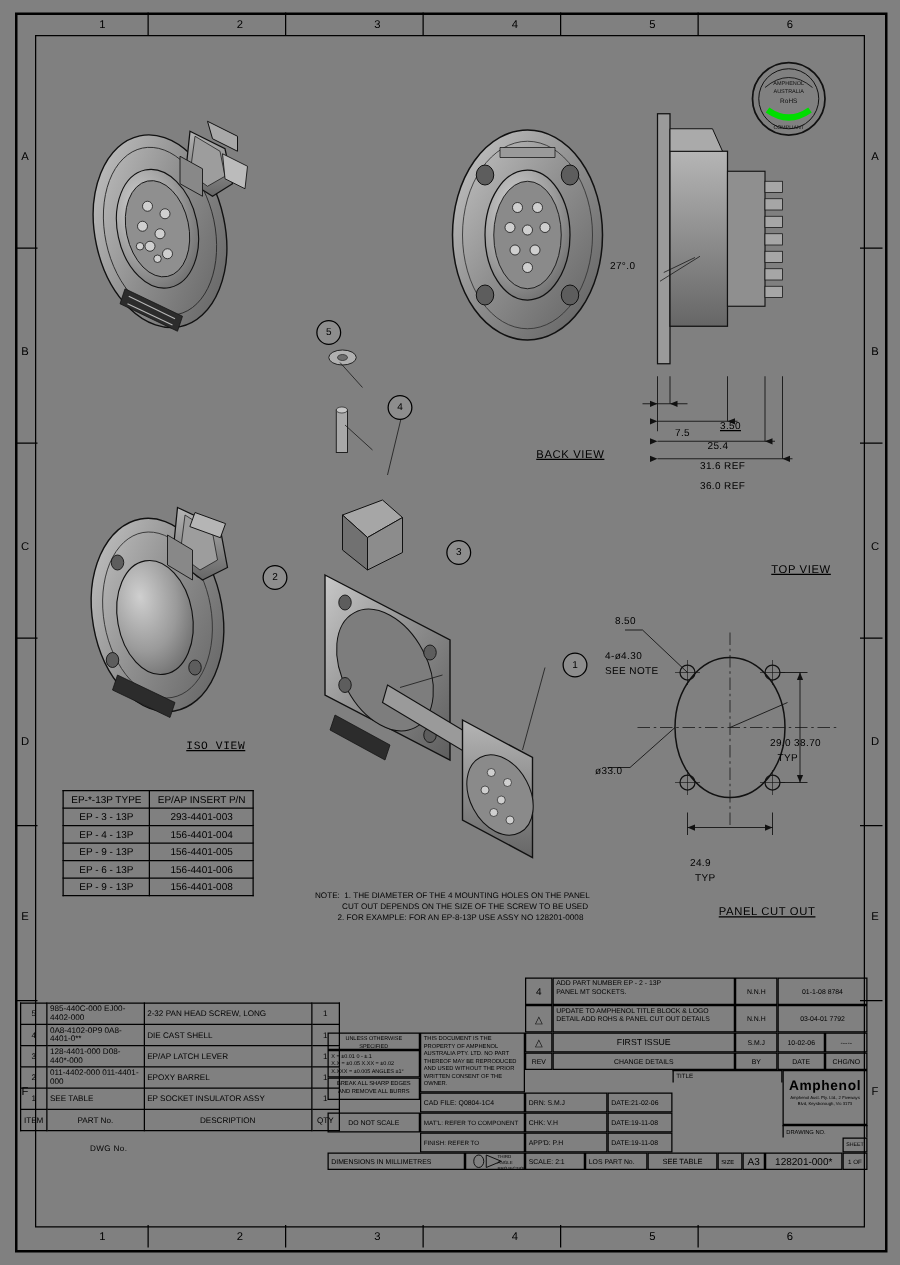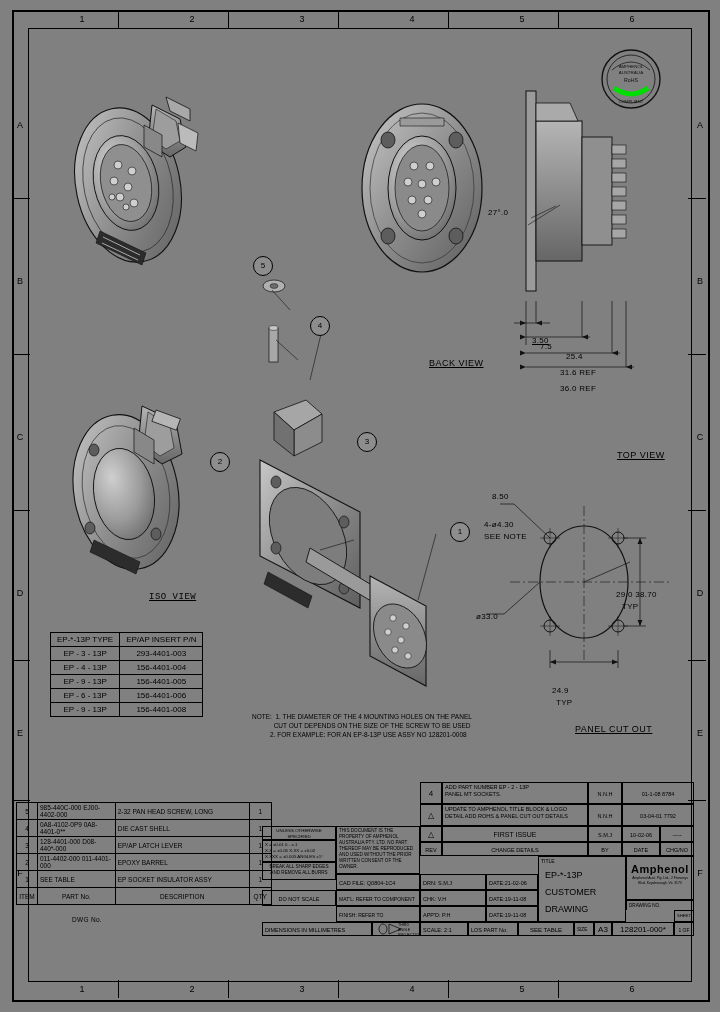--- a/index.html
+++ b/index.html
@@ -332,21 +332,21 @@
   <div class="stamp" style="left:357px;top:432px;width:18px;height:18px;border:1px solid #000;border-radius:50%;background:#8d8d8d;font-size:8px;text-align:center;line-height:18px;">3</div>
   <div class="stamp" style="left:210px;top:452px;width:18px;height:18px;border:1px solid #000;border-radius:50%;background:#8d8d8d;font-size:8px;text-align:center;line-height:18px;">2</div>
   <div class="stamp" style="left:450px;top:522px;width:18px;height:18px;border:1px solid #000;border-radius:50%;background:#8d8d8d;font-size:8px;text-align:center;line-height:18px;">1</div>
 
   <div class="lbl u" style="left:388px;top:358px;">BACK VIEW</div>
   <div class="lbl u" style="left:576px;top:450px;">TOP VIEW</div>
   <div class="lbl u" style="left:108px;top:592px;font-family:Liberation Mono, monospace;">ISO VIEW</div>
   <div class="lbl u" style="left:534px;top:724px;">PANEL CUT OUT</div>
 
   <div class="t" style="left:540px;top:342px;">7.5</div>
-  <div class="t" style="left:532px;top:336px;text-decoration:underline;">3.50</div>
+  <div class="t" style="left:576px;top:336px;text-decoration:underline;">3.50</div>
   <div class="t" style="left:566px;top:352px;">25.4</div>
   <div class="t" style="left:560px;top:368px;">31.6 REF</div>
   <div class="t" style="left:560px;top:384px;">36.0 REF</div>
   <div class="t" style="left:488px;top:208px;">27°.0</div>
 
   <div class="t" style="left:492px;top:492px;">8.50</div>
   <div class="t" style="left:484px;top:520px;">4-ø4.30</div>
   <div class="t" style="left:484px;top:532px;">SEE NOTE</div>
   <div class="t" style="left:616px;top:590px;">29.0 38.70</div>
   <div class="t" style="left:622px;top:602px;">TYP</div>
@@ -516,25 +516,20 @@
 PROJECTION</div>
 
   <div class="tb-cell" style="left:420px;top:922px;width:48px;height:14px;font-size:5.5px;line-height:12px;">
     <span>SCALE:</span>
     <span>2:1</span>
   </div>
   <div class="tb-cell" style="left:468px;top:922px;width:50px;height:14px;font-size:5.5px;line-height:12px;">LOS PART No.</div>
   <div class="tb-cell" style="left:518px;top:922px;width:56px;height:14px;font-size:6px;line-height:12px;text-align:center;">SEE TABLE</div>
 
   <div class="tb-cell" style="left:538px;top:856px;width:88px;height:10px;font-size:5px;border-bottom:none;">TITLE</div>
-  <div class="tb-cell" style="left:538px;top:866px;width:88px;height:56px;border-top:none;font-size:9px;line-height:17px;padding-left:6px;">
-    <div>EP-*-13P</div>
-    <div>CUSTOMER</div>
-    <div>DRAWING</div>
-  </div>
 
   <div class="tb-cell" style="left:626px;top:856px;width:68px;height:44px;">
     <div class="big" style="margin-top:8px;text-align:center;font-size:11px;">Amphenol</div>
     <div class="xs" style="text-align:center;font-size:3.4px;line-height:4.6px;margin-top:3px;">Amphenol Aust. Pty. Ltd., 2 Fiveways Blvd, Keysborough, Vic 3173</div>
   </div>
 
   <div class="tb-cell" style="left:626px;top:900px;width:68px;height:10px;font-size:4.6px;border-bottom:none;">DRAWING NO.</div>
   <div class="tb-cell" style="left:574px;top:922px;width:20px;height:14px;font-size:4.6px;line-height:12px;">SIZE</div>
   <div class="tb-cell" style="left:594px;top:922px;width:18px;height:14px;font-size:8px;line-height:12px;text-align:center;">A3</div>
   <div class="tb-cell" style="left:612px;top:922px;width:62px;height:14px;font-size:8px;line-height:12px;text-align:center;">128201-000*</div>

